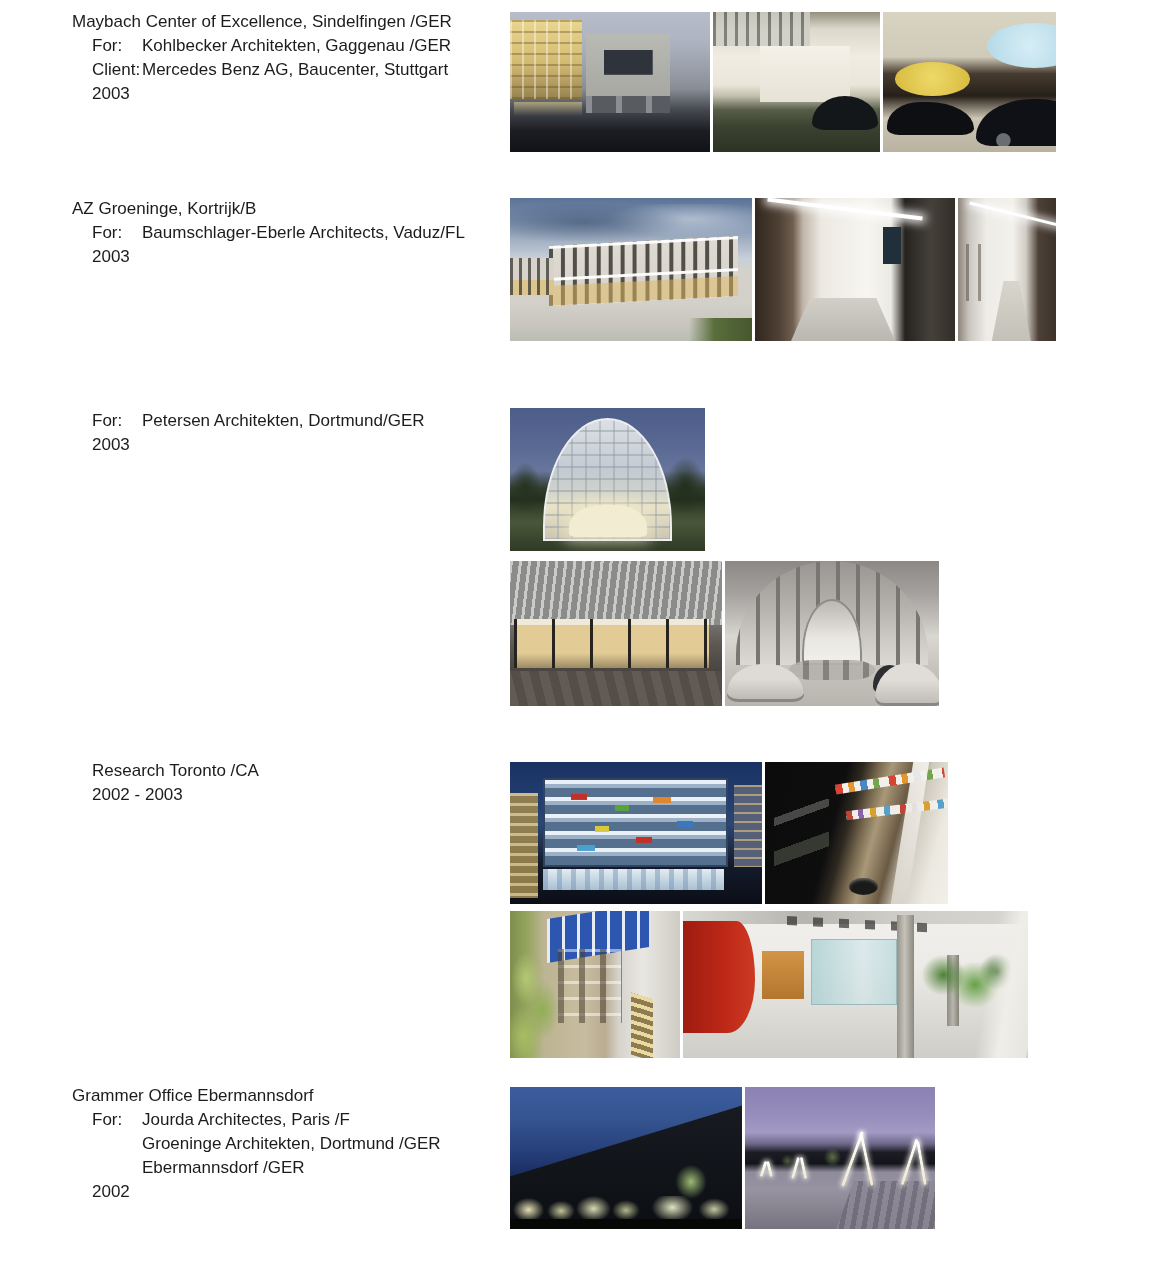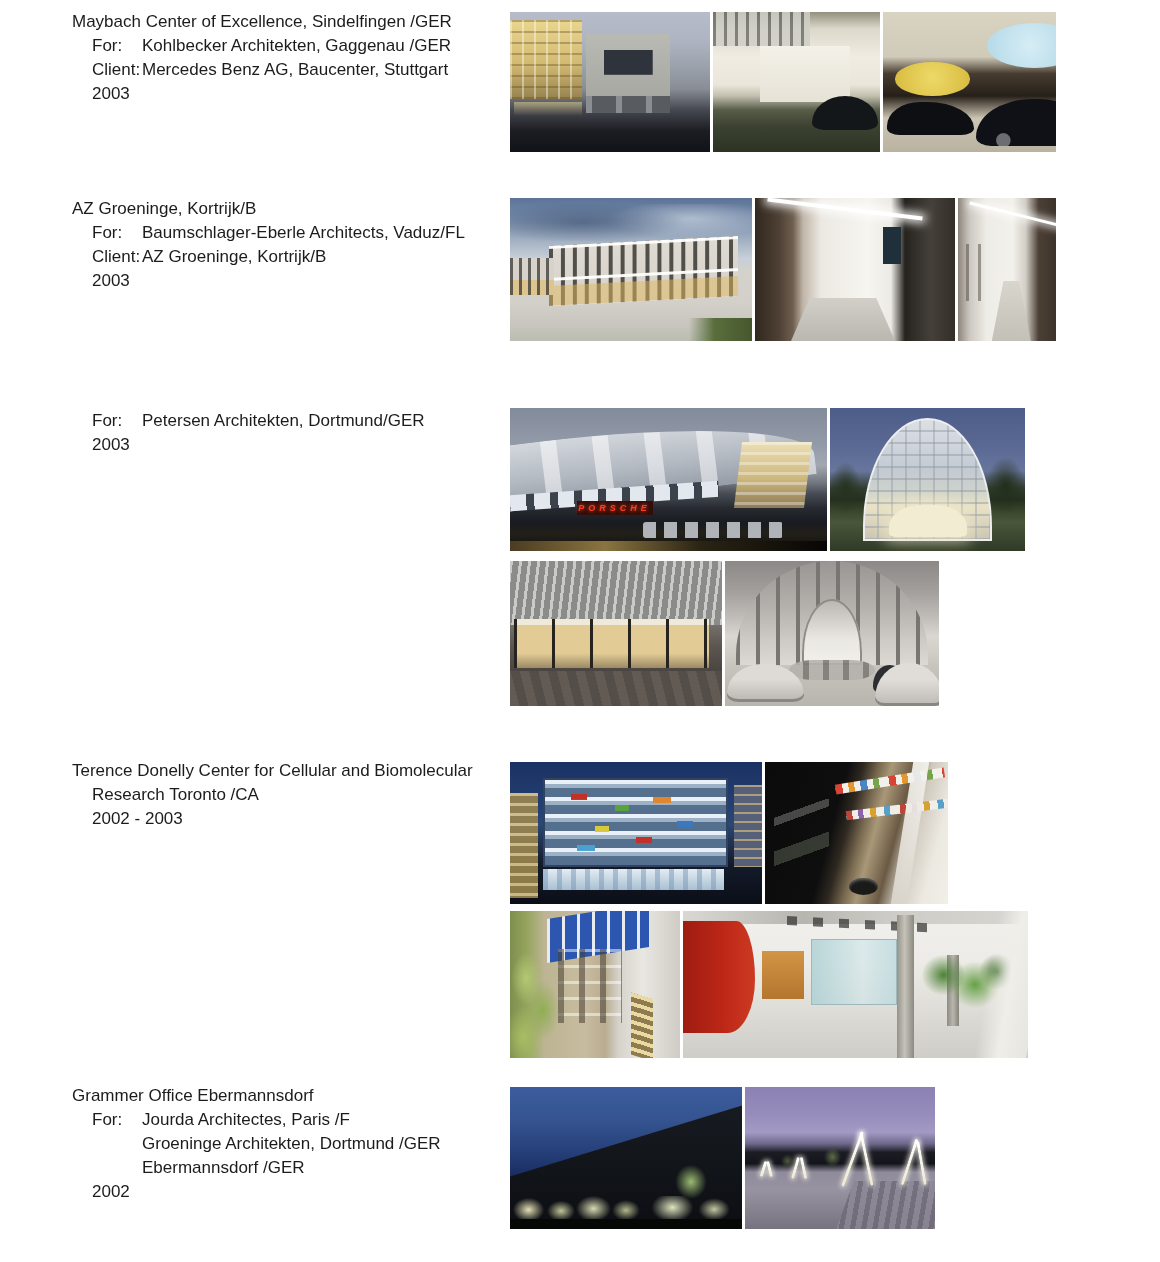--- a/index.html
+++ b/index.html
@@ -147,31 +147,29 @@
   <div class="tb" id="tb0">
     <div class="ttl">Maybach Center of Excellence, Sindelfingen /GER</div>
     <div class="row"><span class="lbl">For:</span><span class="val">Kohlbecker Architekten, Gaggenau /GER</span></div>
     <div class="row"><span class="lbl">Client:</span><span class="val">Mercedes Benz AG, Baucenter, Stuttgart</span></div>
     <div class="row"><span class="val">2003</span></div>
   </div>
 
   <div class="tb" id="tb1">
     <div class="ttl">AZ Groeninge, Kortrijk/B</div>
     <div class="row"><span class="lbl">For:</span><span class="val">Baumschlager-Eberle Architects, Vaduz/FL</span></div>
-    <div class="row"><span class="lbl">Client:</span><span class="val">AZ Groeninge, Kortrijk/B</span></div>
     <div class="row"><span class="val">2003</span></div>
   </div>
 
   <div class="tb" id="tb2">
     <div class="row"><span class="lbl">For:</span><span class="val">Petersen Architekten, Dortmund/GER</span></div>
     <div class="row"><span class="val">2003</span></div>
   </div>
 
   <div class="tb" id="tb3">
-    <div class="ttl">Terence Donelly Center for Cellular and Biomolecular</div>
     <div class="row"><span class="val">Research Toronto /CA</span></div>
     <div class="row"><span class="val">2002 - 2003</span></div>
   </div>
 
   <div class="tb" id="tb4">
     <div class="ttl">Grammer Office Ebermannsdorf</div>
     <div class="row"><span class="lbl">For:</span><span class="val">Jourda Architectes, Paris /F</span></div>
     <div class="row"><span class="lbl"></span><span class="val">Groeninge Architekten, Dortmund /GER</span></div>
     <div class="row"><span class="lbl"></span><span class="val">Ebermannsdorf /GER</span></div>
     <div class="row"><span class="val">2002</span></div>
@@ -210,28 +208,20 @@
       <i class="floor"></i>
     </div>
     <div class="ph" id="ph2c">
       <i class="lightline"></i>
       <i class="doors"></i>
       <i class="floor"></i>
     </div>
   </div>
 
   <div class="strip" id="s3a">
-    <div class="ph" id="ph3a">
-      <i class="roof"></i>
-      <i class="glassfront"></i>
-      <i class="winband"></i>
-      <i class="sign">PORSCHE</i>
-      <i class="cars"></i>
-      <i class="street"></i>
-    </div>
     <div class="ph" id="ph3b">
       <i class="arch"></i>
       <i class="glow"></i>
       <i class="treeL"></i>
       <i class="treeR"></i>
     </div>
   </div>
 
   <div class="strip" id="s3b">
     <div class="ph" id="ph3c">

